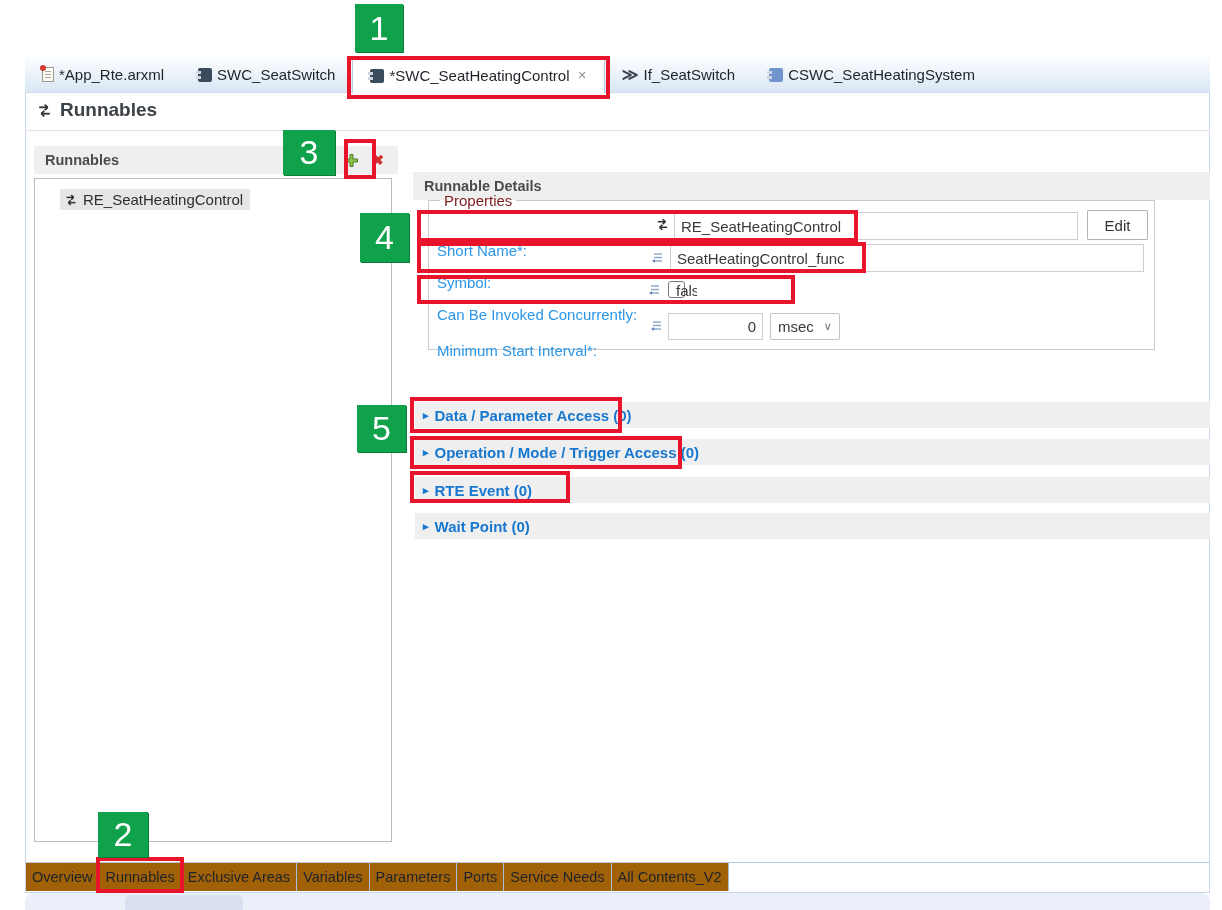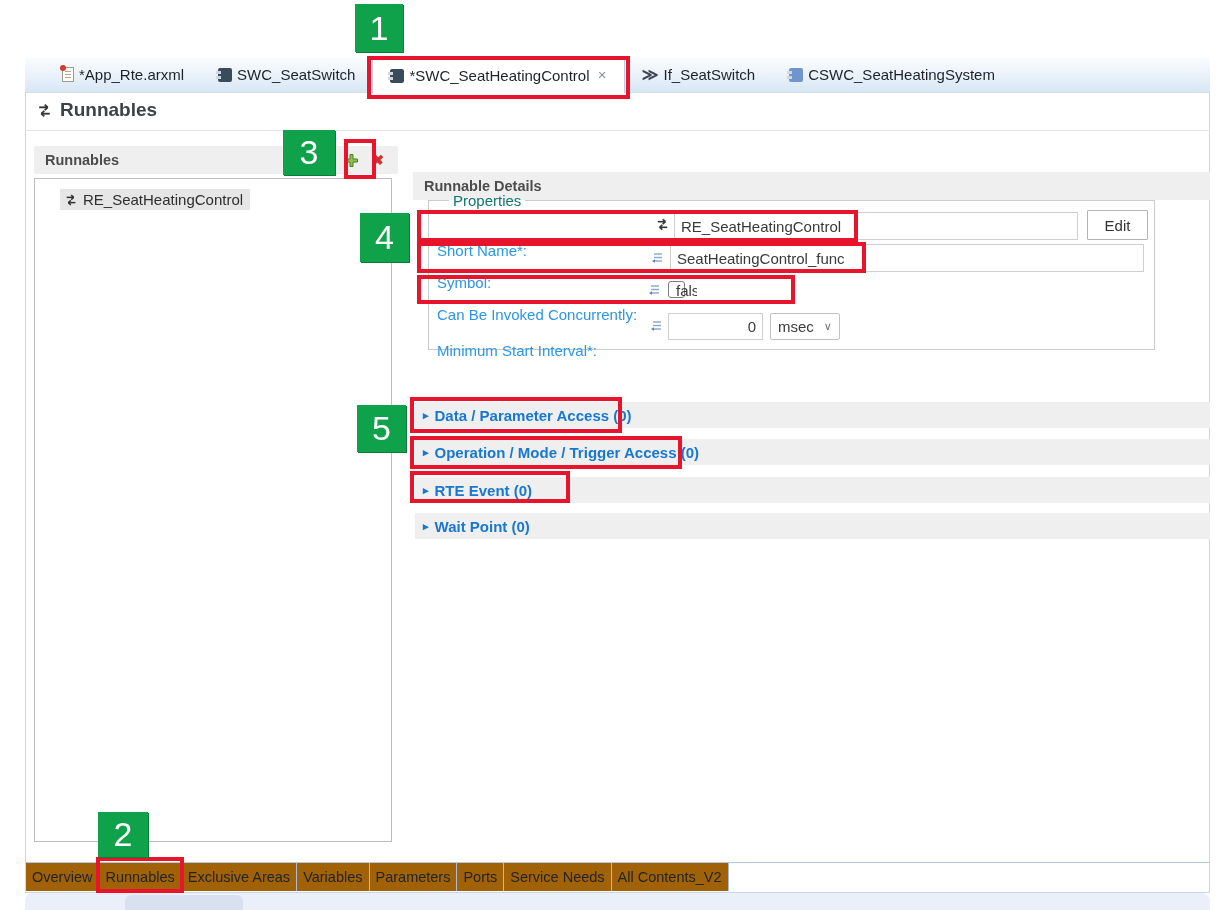--- a/index.html
+++ b/index.html
@@ -6,21 +6,21 @@
   body{font-family:"Liberation Sans", sans-serif; -webkit-font-smoothing:antialiased;}
   #canvas{position:relative;width:1222px;height:910px;background:#ffffff;overflow:hidden;}
 
   
   .editor-frame{position:absolute;left:25px;top:57px;width:1185px;height:836px;
     border:1px solid #c7d7e9;background:#ffffff;box-sizing:border-box;}
 
   
   .tabbar{position:absolute;left:25px;top:57px;width:1185px;height:36px;
     background:linear-gradient(to bottom,#fbfdfe 0%,#e9f1f9 55%,#d7e6f4 100%);
-    border-bottom:1px solid #cfdded;display:flex;align-items:stretch;box-sizing:border-box;padding-left:20px;}
+    border-bottom:1px solid #cfdded;display:flex;align-items:stretch;box-sizing:border-box;padding-left:0;}
   .tab{position:relative;display:flex;align-items:center;padding:0 17px;font-size:15px;color:#1f2328;cursor:default;white-space:nowrap;}
   .tab .ticon{margin-right:5px;display:inline-flex;}
   .tab.selected{background:#ffffff;border:1px solid #b9cbdf;border-bottom:none;margin-bottom:-1px;z-index:2;}
   .tab-close{margin-left:8px;color:#8a8f96;font-size:11px;line-height:1;}
 
   
   .icon-file{position:relative;width:12px;height:15px;background:#fdfdf6;border:1px solid #9a9a93;box-sizing:border-box;}
   .icon-file i{position:absolute;left:2px;right:2px;height:1px;background:#a9a9a2;}
   .icon-file i:nth-child(1){top:3px}.icon-file i:nth-child(2){top:6px}.icon-file i:nth-child(3){top:9px}
   .icon-file .dot{position:absolute;left:-3px;top:-3px;width:6px;height:6px;border-radius:50%;background:#d23b2e;}
@@ -45,21 +45,21 @@
   .icon-del{color:#cf2f2f;font-size:14px;font-weight:bold;transform:skewX(-6deg);}
 
   
   .tree{position:absolute;left:34px;top:178px;width:358px;height:664px;border:1px solid #bdbdbd;background:#ffffff;box-sizing:border-box;}
   .tree-item{position:absolute;left:25px;top:10px;display:flex;align-items:center;background:#e6e6e6;padding:2px 7px 2px 4px;font-size:15px;color:#2e2e2e;}
   .tree-item .runicon{margin-right:5px;display:inline-flex;}
 
   
   .props-fieldset{position:absolute;left:428px;top:192px;width:727px;height:158px;border:1px solid #cbcbcb;
     box-sizing:border-box;margin:0;padding:0;}
-  .props-fieldset legend{font-size:15px;color:#0f766e;margin-left:20px;padding:0 4px;}
+  .props-fieldset legend{font-size:15px;color:#7f1d1d;margin-left:11px;padding:0 4px;}
   .frow{position:absolute;display:flex;align-items:center;font-size:15px;margin-top:24px;}
   .flabel{color:#2b96e8;}
   .tinput{position:absolute;border:1px solid #cfcfcf;background:#fff;box-sizing:border-box;
     font-size:15px;color:#3a3a3a;display:flex;align-items:center;padding:0 6px;}
   .btn{position:absolute;border:1px solid #b4b4b4;background:#ffffff;box-sizing:border-box;
     display:flex;align-items:center;justify-content:center;font-size:15px;color:#333;cursor:pointer;border-radius:1px;}
   .checkbox{position:absolute;width:17px;height:17px;border:1px solid #7c7c7c;border-radius:3px;background:#fff;box-sizing:border-box;cursor:pointer;}
   .chk-label{position:absolute;font-size:15px;color:#3a3a3a;max-width:21px;overflow:hidden;white-space:nowrap;}
   .combo{position:absolute;border:1px solid #c3c3c3;border-radius:2px;background:#fff;box-sizing:border-box;
     display:flex;align-items:center;font-size:15px;color:#3a3a3a;padding:0 7px;cursor:pointer;}

